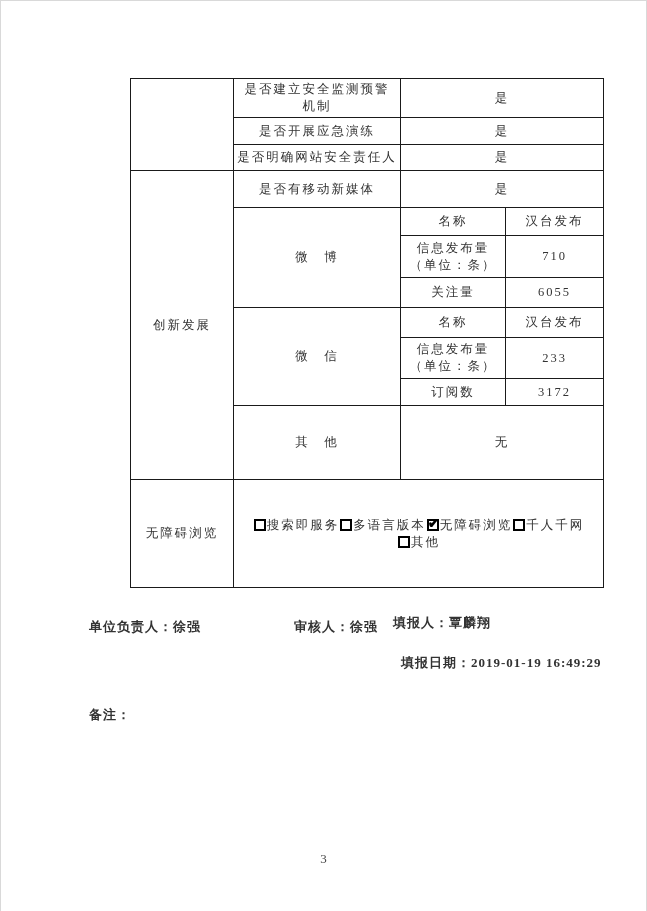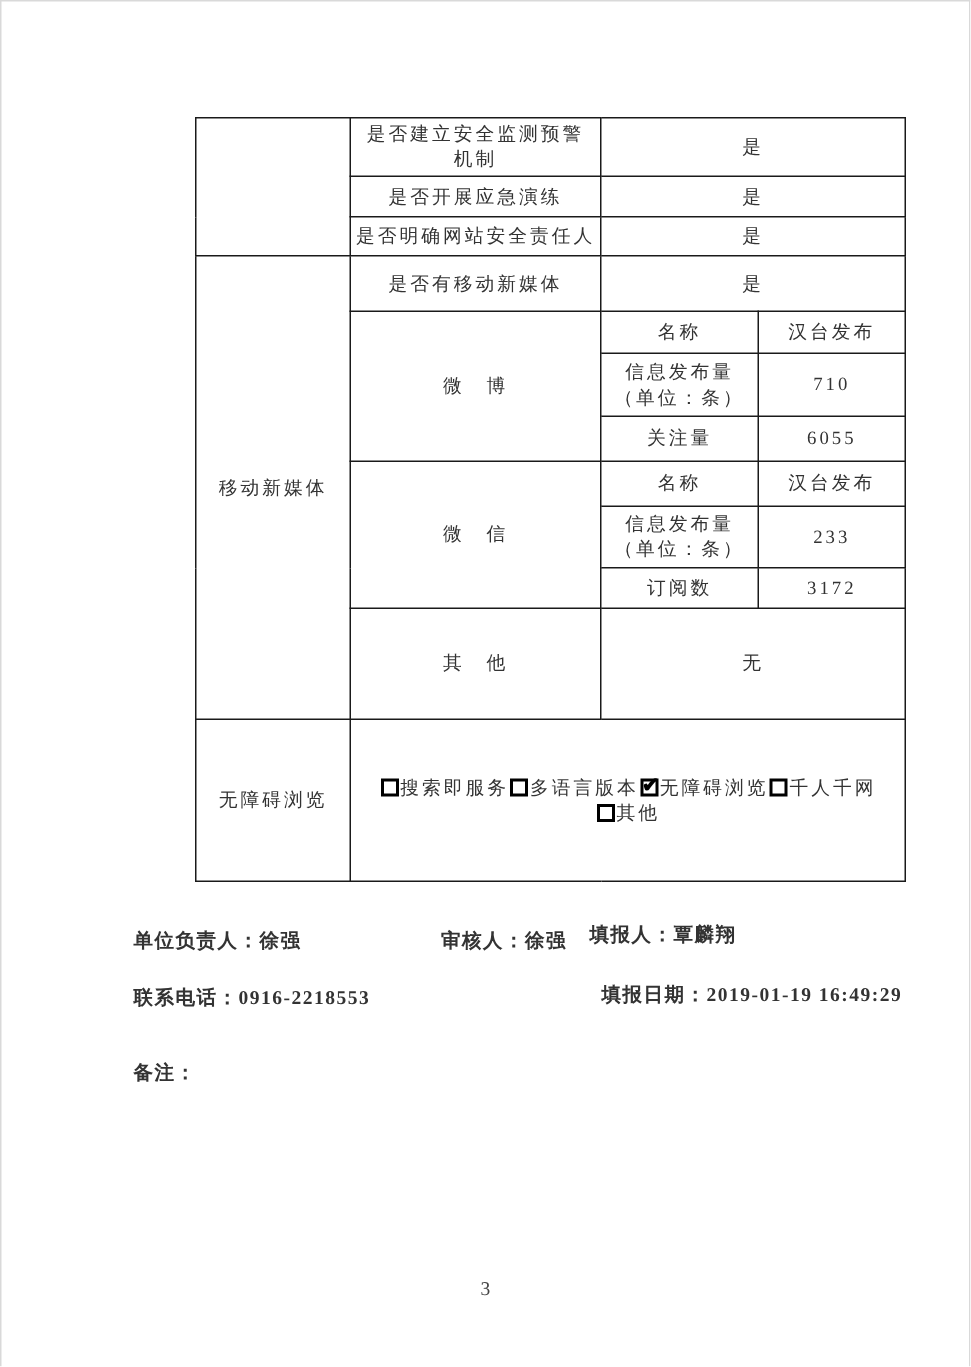--- a/index.html
+++ b/index.html
@@ -96,21 +96,21 @@
     </tr>
     <tr style="height:27px">
       <td>是否开展应急演练</td>
       <td colspan="2">是</td>
     </tr>
     <tr style="height:26px">
       <td>是否明确网站安全责任人</td>
       <td colspan="2">是</td>
     </tr>
     <tr style="height:37px">
-      <td rowspan="8">移动新媒体</td>
+      <td rowspan="8">创新发展</td>
       <td>是否有移动新媒体</td>
       <td colspan="2">是</td>
     </tr>
     <tr style="height:28px">
       <td rowspan="3">微　博</td>
       <td>名称</td>
       <td>汉台发布</td>
     </tr>
     <tr style="height:42px">
       <td>信息发布量
@@ -142,18 +142,17 @@
     <tr style="height:108px">
       <td>无障碍浏览</td>
       <td colspan="3" class="cb-cell"><span class="cb-item"><span class="cb-box" data-checked="false"></span><span>搜索即服务</span></span><span class="cb-item"><span class="cb-box" data-checked="false"></span><span>多语言版本</span></span><span class="cb-item"><span class="cb-box" data-checked="true"></span><span>无障碍浏览</span></span><span class="cb-item"><span class="cb-box" data-checked="false"></span><span>千人千网</span></span><span class="cb-item"><span class="cb-box" data-checked="false"></span><span>其他</span></span></td>
     </tr>
   </tbody>
     </table>
 
   <div class="footer-item" style="left:88px; top:617px;"><span>单位负责人：</span><span>徐强</span></div>
   <div class="footer-item" style="left:275px; top:617px;margin-left:18px;"><span>审核人：</span><span>徐强</span></div>
   <div class="footer-item" style="left:392px; top:613px;"><span>填报人：</span><span>覃麟翔</span></div>
-  <div class="footer-item" style="left:88px; top:655px;"><span>联系电话：</span><span>0916-2218553</span></div>
   <div class="footer-item" style="left:400px; top:653px;"><span>填报日期：</span><span>2019-01-19 16:49:29</span></div>
   <div class="footer-item" style="left:88px; top:705px;"><span>备注：</span></div>
 
   <div class="page-number">3</div>
 </div>
 
 </body></html>

